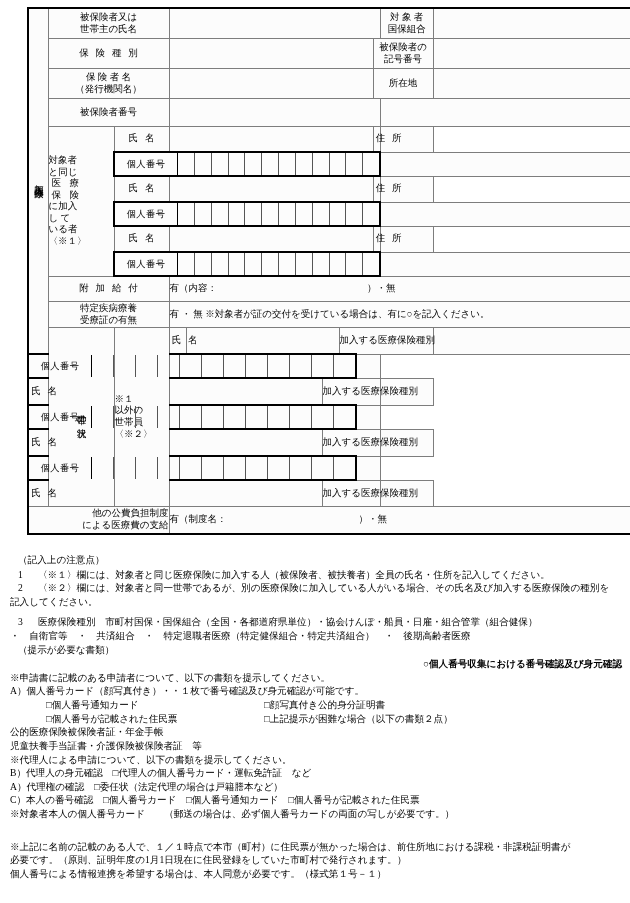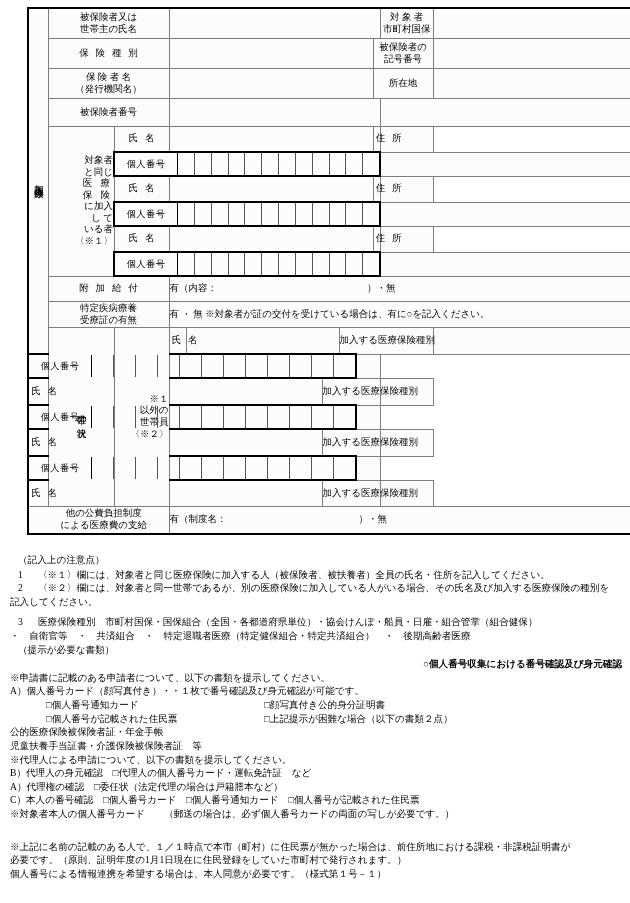--- a/index.html
+++ b/index.html
@@ -74,21 +74,21 @@
     padding: 2px 0;
   }
   .vlabel span {
     writing-mode: vertical-rl;
     text-orientation: upright;
     display: inline-block;
     letter-spacing: 1px;
   }
   
   .stack {
-    text-align: right;
+    text-align: left;
     font-size: 9.2px;
     line-height: 1.33;
     padding: 2px 1px;
   }
   .stack div { white-space: nowrap; }
   .sp-2 { letter-spacing: 3px; text-indent: 3px; }
 
   
   .mynum-cell {
     padding: 0;
@@ -190,21 +190,21 @@
         <td rowspan="13" class="vlabel">
           <span>加入医療保険</span>
         </td>
         <td colspan="2" class="lbl2">
           <div>被保険者又は</div>
           <div>世帯主の氏名</div>
         </td>
         <td colspan="13" class="blank" style="height:29px"></td>
         <td class="lbl2">
           <div>対 象 者</div>
-          <div>市町村国保</div>
+          <div>国保組合</div>
         </td>
         <td class="blank"></td>
       </tr>
 
       <tr>
         <td colspan="2" class="lbl lbl-sp">保 険 種 別</td>
         <td colspan="12" class="blank" style="height:29px"></td>
         <td colspan="2" class="lbl2">
           <div>被保険者の</div>
           <div>記号番号</div>
@@ -443,21 +443,21 @@
       </tr>
 
       <tr>
         <td class="lbl lbl-sp">氏 名</td>
         <td colspan="9" class="blank" style="height:25px"></td>
         <td colspan="4" class="lbl">加入する医療保険種別</td>
         <td class="blank"></td>
       </tr>
 
       <tr>
-        <td colspan="3" class="lbl2" style="text-align:center;padding-left:10px">
+        <td colspan="3" class="lbl2" style="text-align:right;padding-left:10px">
           <div>他の公費負担制度</div>
           <div>による医療費の支給</div>
         </td>
         <td colspan="15" class="freefield" style="height:26px">
           <span>有（制度名：</span><span class="gap-md"></span><span>）・無</span>
         </td>
       </tr>
 
     </tbody>
       </table>

